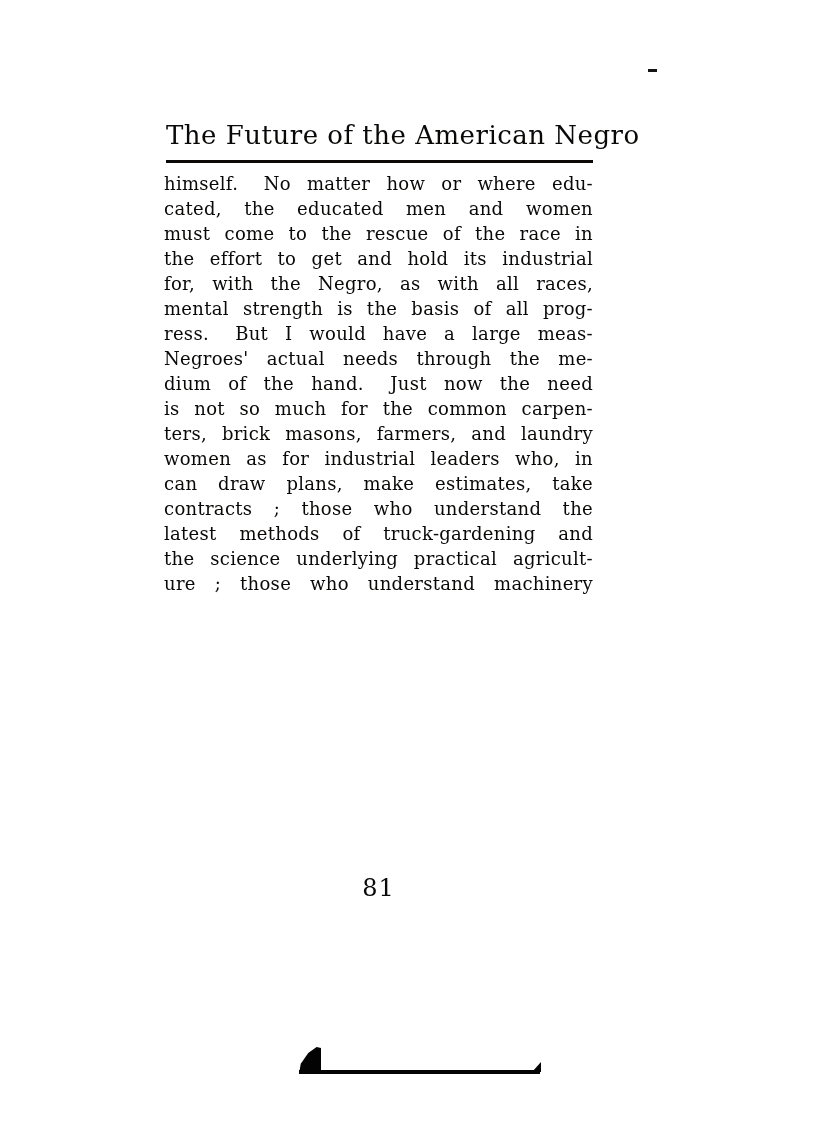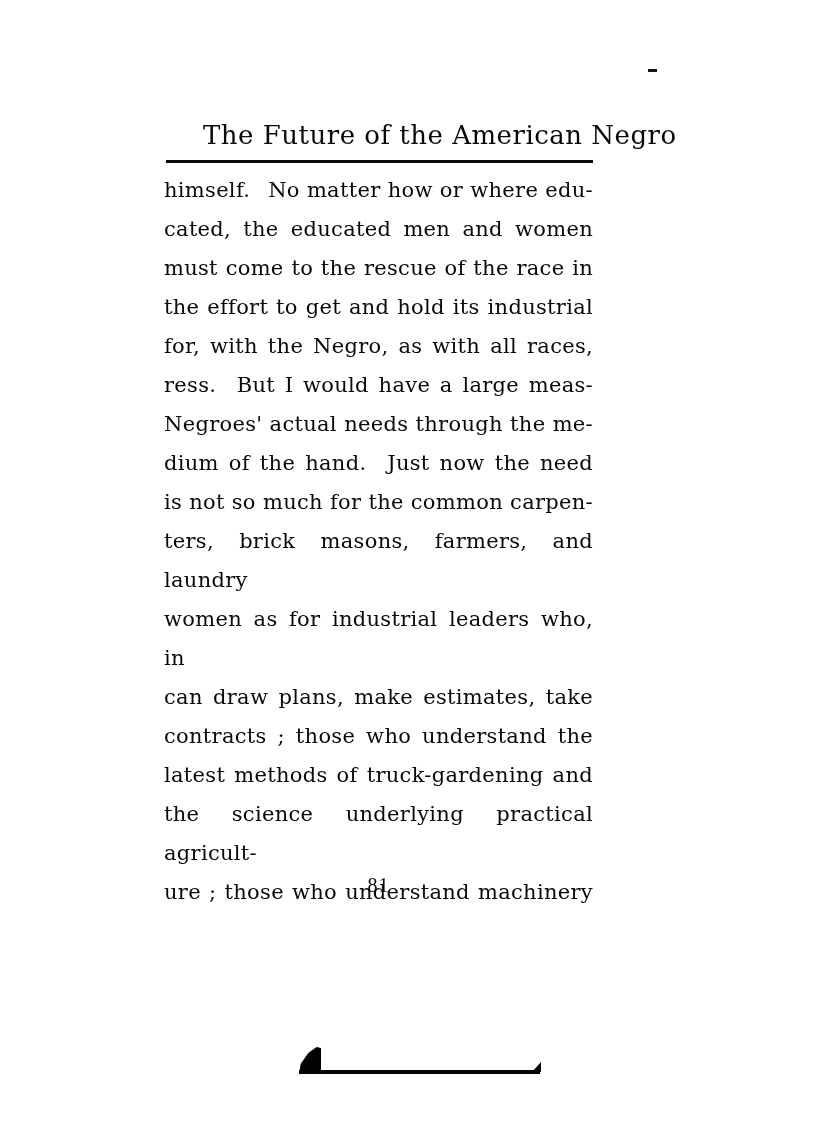--- a/index.html
+++ b/index.html
@@ -21,48 +21,46 @@
   .running-head {
     position: absolute;
     left: 166px; top: 118px;
     width: 427px;
     font-size: 26px;
     line-height: 34px;
     letter-spacing: 0.5px;
     text-align: justify;
     text-align-last: justify;
     white-space: nowrap;
-    margin-left: 37px;
   }
   .header-rule {
     position: absolute;
     left: 166px; top: 160px;
     width: 427px; height: 3px;
     background: #0a0908;
   }
   .body-block {
     position: absolute;
     left: 164px; top: 171px;
     width: 429px;
   }
   .body-line {
-    font-size: 21px;
-    line-height: 39px;
+    font-size: 18px;
+    line-height: 25px;
     letter-spacing: 0.3px;
     text-align: justify;
     text-align-last: justify;
   }
   .folio {
     position: absolute;
     left: 164px; top: 874px;
     width: 429px;
-    font-size: 20px;
+    font-size: 24px;
     text-align: center;
     letter-spacing: 1px;
-    font-family: Liberation Serif, serif;
   }
   .smudge-line {
     position: absolute;
     left: 299px; top: 1070px;
     width: 241px; height: 4px;
     background: #030303;
   }
   .smudge-left {
     position: absolute;
     left: 299px; top: 1047px;
@@ -96,20 +94,21 @@
       <div class="body-line">cated, the educated men and women</div>
 
       <div class="body-line">must come to the rescue of the race in</div>
 
       <div class="body-line">the effort to get and hold its industrial</div>
 
 
 
       <div class="body-line">for, with the Negro, as with all races,</div>
 
+      <div class="body-line">mental strength is the basis of all prog-</div>
 
       <div class="body-line">ress.  But I would have a large meas-</div>
 
 
       <div class="body-line">Negroes' actual needs through the me-</div>
 
       <div class="body-line">dium of the hand.  Just now the need</div>
 
       <div class="body-line">is not so much for the common carpen-</div>
 

